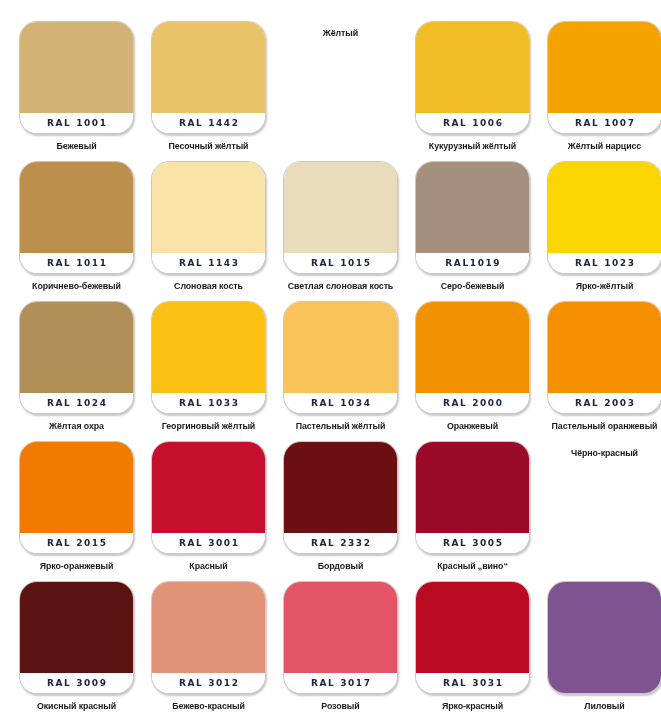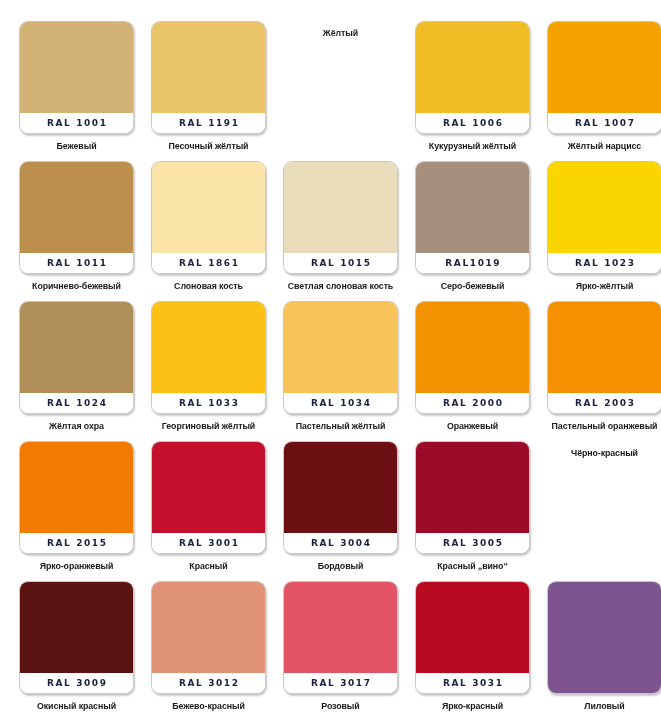--- a/index.html
+++ b/index.html
@@ -32,21 +32,21 @@
   .swatch-cell {
     width: 115px;
     height: 140px;
     position: relative;
   }
 
   .card {
     width: 115px;
     height: 113px;
     box-sizing: border-box;
-    border-radius: 9px;
+    border-radius: 18px;
     overflow: hidden;
     background: #ffffff;
     border: 1px solid #c8c8c8;
     box-shadow: 1px 2px 2px rgba(0,0,0,0.22);
     display: flex;
     flex-direction: column;
     position: relative;
   }
 
   .color-area {
@@ -99,21 +99,21 @@
         <div class="code-bar">
           <span class="code-text">RAL 1001</span>
         </div>
       </div>
       <div class="name-text">Бежевый</div>
     </div>
     <div class="swatch-cell">
       <div class="card">
         <div class="color-area" style="background: rgb(233, 196, 105);"></div>
         <div class="code-bar">
-          <span class="code-text">RAL 1191</span>
+          <span class="code-text">RAL 1442</span>
         </div>
       </div>
       <div class="name-text">Песочный жёлтый</div>
     </div>
     <div class="swatch-cell">
       <div class="name-text">Жёлтый</div>
     </div>
     <div class="swatch-cell">
       <div class="card">
         <div class="color-area" style="background: rgb(240, 189, 38);"></div>
@@ -138,21 +138,21 @@
         <div class="code-bar">
           <span class="code-text">RAL 1011</span>
         </div>
       </div>
       <div class="name-text">Коричнево-бежевый</div>
     </div>
     <div class="swatch-cell">
       <div class="card">
         <div class="color-area" style="background: rgb(250, 227, 167);"></div>
         <div class="code-bar">
-          <span class="code-text">RAL 1861</span>
+          <span class="code-text">RAL 1143</span>
         </div>
       </div>
       <div class="name-text">Слоновая кость</div>
     </div>
     <div class="swatch-cell">
       <div class="card">
         <div class="color-area" style="background: rgb(232, 220, 186);"></div>
         <div class="code-bar">
           <span class="code-text">RAL 1015</span>
         </div>
@@ -237,21 +237,21 @@
         <div class="code-bar">
           <span class="code-text">RAL 3001</span>
         </div>
       </div>
       <div class="name-text">Красный</div>
     </div>
     <div class="swatch-cell">
       <div class="card">
         <div class="color-area" style="background: rgb(107, 15, 18);"></div>
         <div class="code-bar">
-          <span class="code-text">RAL 3004</span>
+          <span class="code-text">RAL 2332</span>
         </div>
       </div>
       <div class="name-text">Бордовый</div>
     </div>
     <div class="swatch-cell">
       <div class="card">
         <div class="color-area" style="background: rgb(155, 11, 41);"></div>
         <div class="code-bar">
           <span class="code-text">RAL 3005</span>
         </div>

